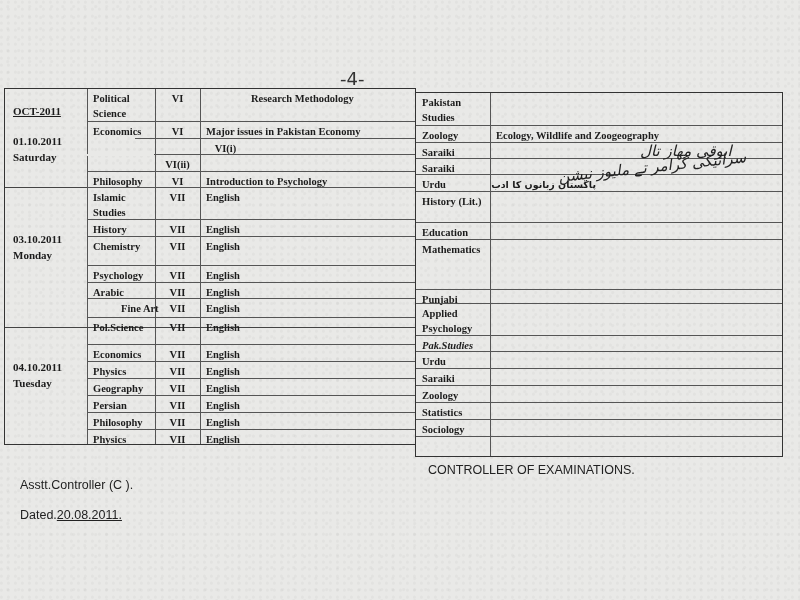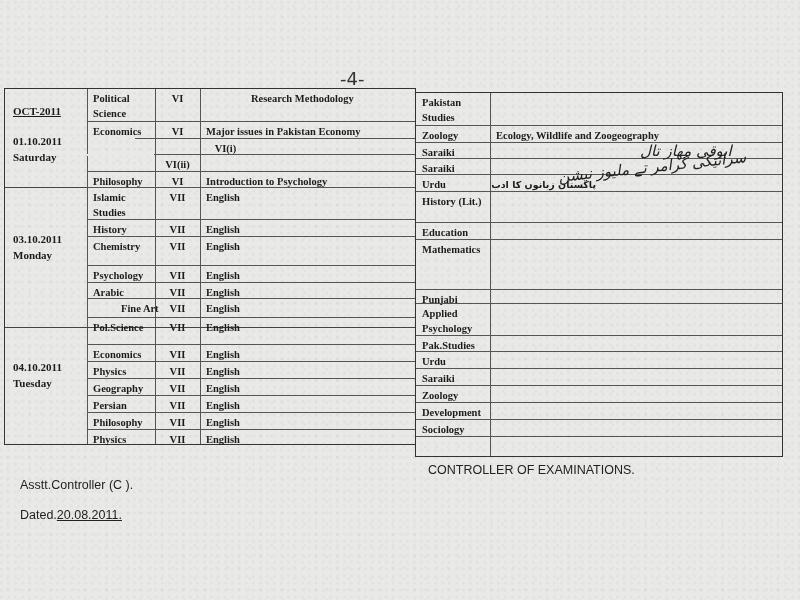--- a/index.html
+++ b/index.html
@@ -226,38 +226,38 @@
     <div class="cell" style="left:0; width:74px;">Punjabi</div>
     <div class="cell" style="left:74px; right:0;"></div>
   </div>
   <div class="row" style="top:210px; height:32px;">
     <div class="cell" style="left:0; width:74px;">
       <div>Applied</div>
         <div>Psychology</div>
     </div>
     <div class="cell" style="left:74px; right:0;"></div>
   </div>
-  <div class="row" style="top:242px; height:16px;">
+  <div class="row" style="top:242px; height:16px;font-style:italic;">
     <div class="cell" style="left:0; width:74px;">Pak.Studies</div>
     <div class="cell" style="left:74px; right:0;"></div>
   </div>
   <div class="row" style="top:258px; height:17px;">
     <div class="cell" style="left:0; width:74px;">Urdu</div>
     <div class="cell" style="left:74px; right:0;"></div>
   </div>
   <div class="row" style="top:275px; height:17px;">
     <div class="cell" style="left:0; width:74px;">Saraiki</div>
     <div class="cell" style="left:74px; right:0;"></div>
   </div>
   <div class="row" style="top:292px; height:17px;">
     <div class="cell" style="left:0; width:74px;">Zoology</div>
     <div class="cell" style="left:74px; right:0;"></div>
   </div>
   <div class="row" style="top:309px; height:17px;">
-    <div class="cell" style="left:0; width:74px;">Development</div>
+    <div class="cell" style="left:0; width:74px;">Statistics</div>
     <div class="cell" style="left:74px; right:0;"></div>
   </div>
   <div class="row" style="top:326px; height:17px;">
     <div class="cell" style="left:0; width:74px;">Sociology</div>
     <div class="cell" style="left:74px; right:0;"></div>
   </div>
   <div class="row" style="top:343px; height:22px;">
     <div class="cell" style="left:0; width:74px;"></div>
     <div class="cell" style="left:74px; right:0;"></div>
   </div>

